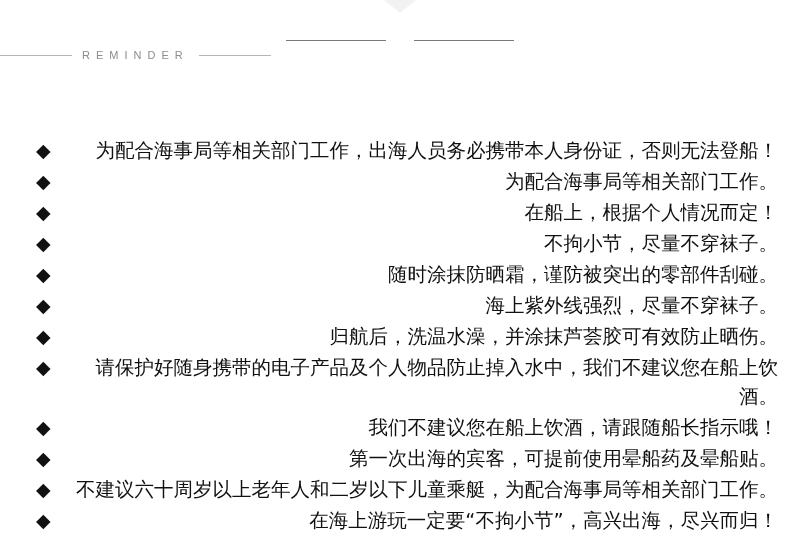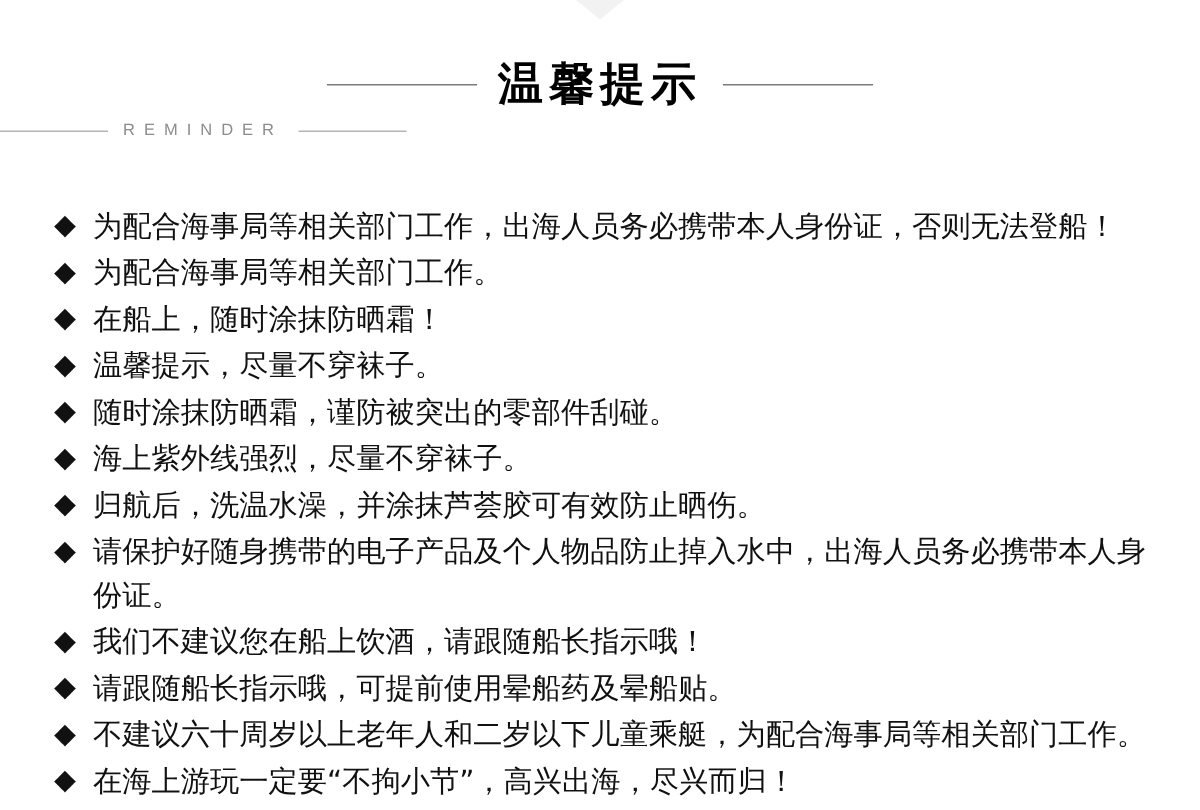--- a/index.html
+++ b/index.html
@@ -105,35 +105,34 @@
     color: #111;
     text-align: left;
   }
   .item-text {
     flex: 1 1 auto;
     font-family: "DejaVu Sans", "Liberation Sans", sans-serif;
     font-size: 19.5px;
     line-height: 29px;
     color: #111;
     letter-spacing: 0px;
-    text-align: left;
+    text-align: right;
     word-break: break-all;
   }
 </style>
 </head>
 <body>
 
 <div class="page">
 
   <div class="top-mark"></div>
 
   <div class="header">
     <div class="title-row">
       <span class="title-rule left"></span>
-      <span class="title-text">温馨提示</span>
       <span class="title-rule right"></span>
     </div>
     <div class="subtitle-row">
       <span class="sub-rule left"></span>
       <span class="subtitle-text">REMINDER</span>
       <span class="sub-rule right"></span>
     </div>
   </div>
 
   <div class="list">
@@ -143,56 +142,56 @@
       <span class="item-text">为配合海事局等相关部门工作，出海人员务必携带本人身份证，否则无法登船！</span>
     </div>
 
     <div class="item">
       <span class="bullet">◆</span>
       <span class="item-text">为配合海事局等相关部门工作。</span>
     </div>
 
     <div class="item">
       <span class="bullet">◆</span>
-      <span class="item-text">在船上，随时涂抹防晒霜！</span>
-    </div>
-
-    <div class="item">
-      <span class="bullet">◆</span>
-      <span class="item-text">温馨提示，尽量不穿袜子。</span>
+      <span class="item-text">在船上，根据个人情况而定！</span>
+    </div>
+
+    <div class="item">
+      <span class="bullet">◆</span>
+      <span class="item-text">不拘小节，尽量不穿袜子。</span>
     </div>
 
     <div class="item">
       <span class="bullet">◆</span>
       <span class="item-text">随时涂抹防晒霜，谨防被突出的零部件刮碰。</span>
     </div>
 
     <div class="item">
       <span class="bullet">◆</span>
       <span class="item-text">海上紫外线强烈，尽量不穿袜子。</span>
     </div>
 
     <div class="item">
       <span class="bullet">◆</span>
       <span class="item-text">归航后，洗温水澡，并涂抹芦荟胶可有效防止晒伤。</span>
     </div>
 
     <div class="item">
       <span class="bullet">◆</span>
-      <span class="item-text">请保护好随身携带的电子产品及个人物品防止掉入水中，出海人员务必携带本人身份证。</span>
+      <span class="item-text">请保护好随身携带的电子产品及个人物品防止掉入水中，我们不建议您在船上饮酒。</span>
     </div>
 
     <div class="item">
       <span class="bullet">◆</span>
       <span class="item-text">我们不建议您在船上饮酒，请跟随船长指示哦！</span>
     </div>
 
     <div class="item">
       <span class="bullet">◆</span>
-      <span class="item-text">请跟随船长指示哦，可提前使用晕船药及晕船贴。</span>
+      <span class="item-text">第一次出海的宾客，可提前使用晕船药及晕船贴。</span>
     </div>
 
     <div class="item">
       <span class="bullet">◆</span>
       <span class="item-text">不建议六十周岁以上老年人和二岁以下儿童乘艇，为配合海事局等相关部门工作。</span>
     </div>
 
     <div class="item">
       <span class="bullet">◆</span>
       <span class="item-text">在海上游玩一定要“不拘小节”，高兴出海，尽兴而归！</span>

